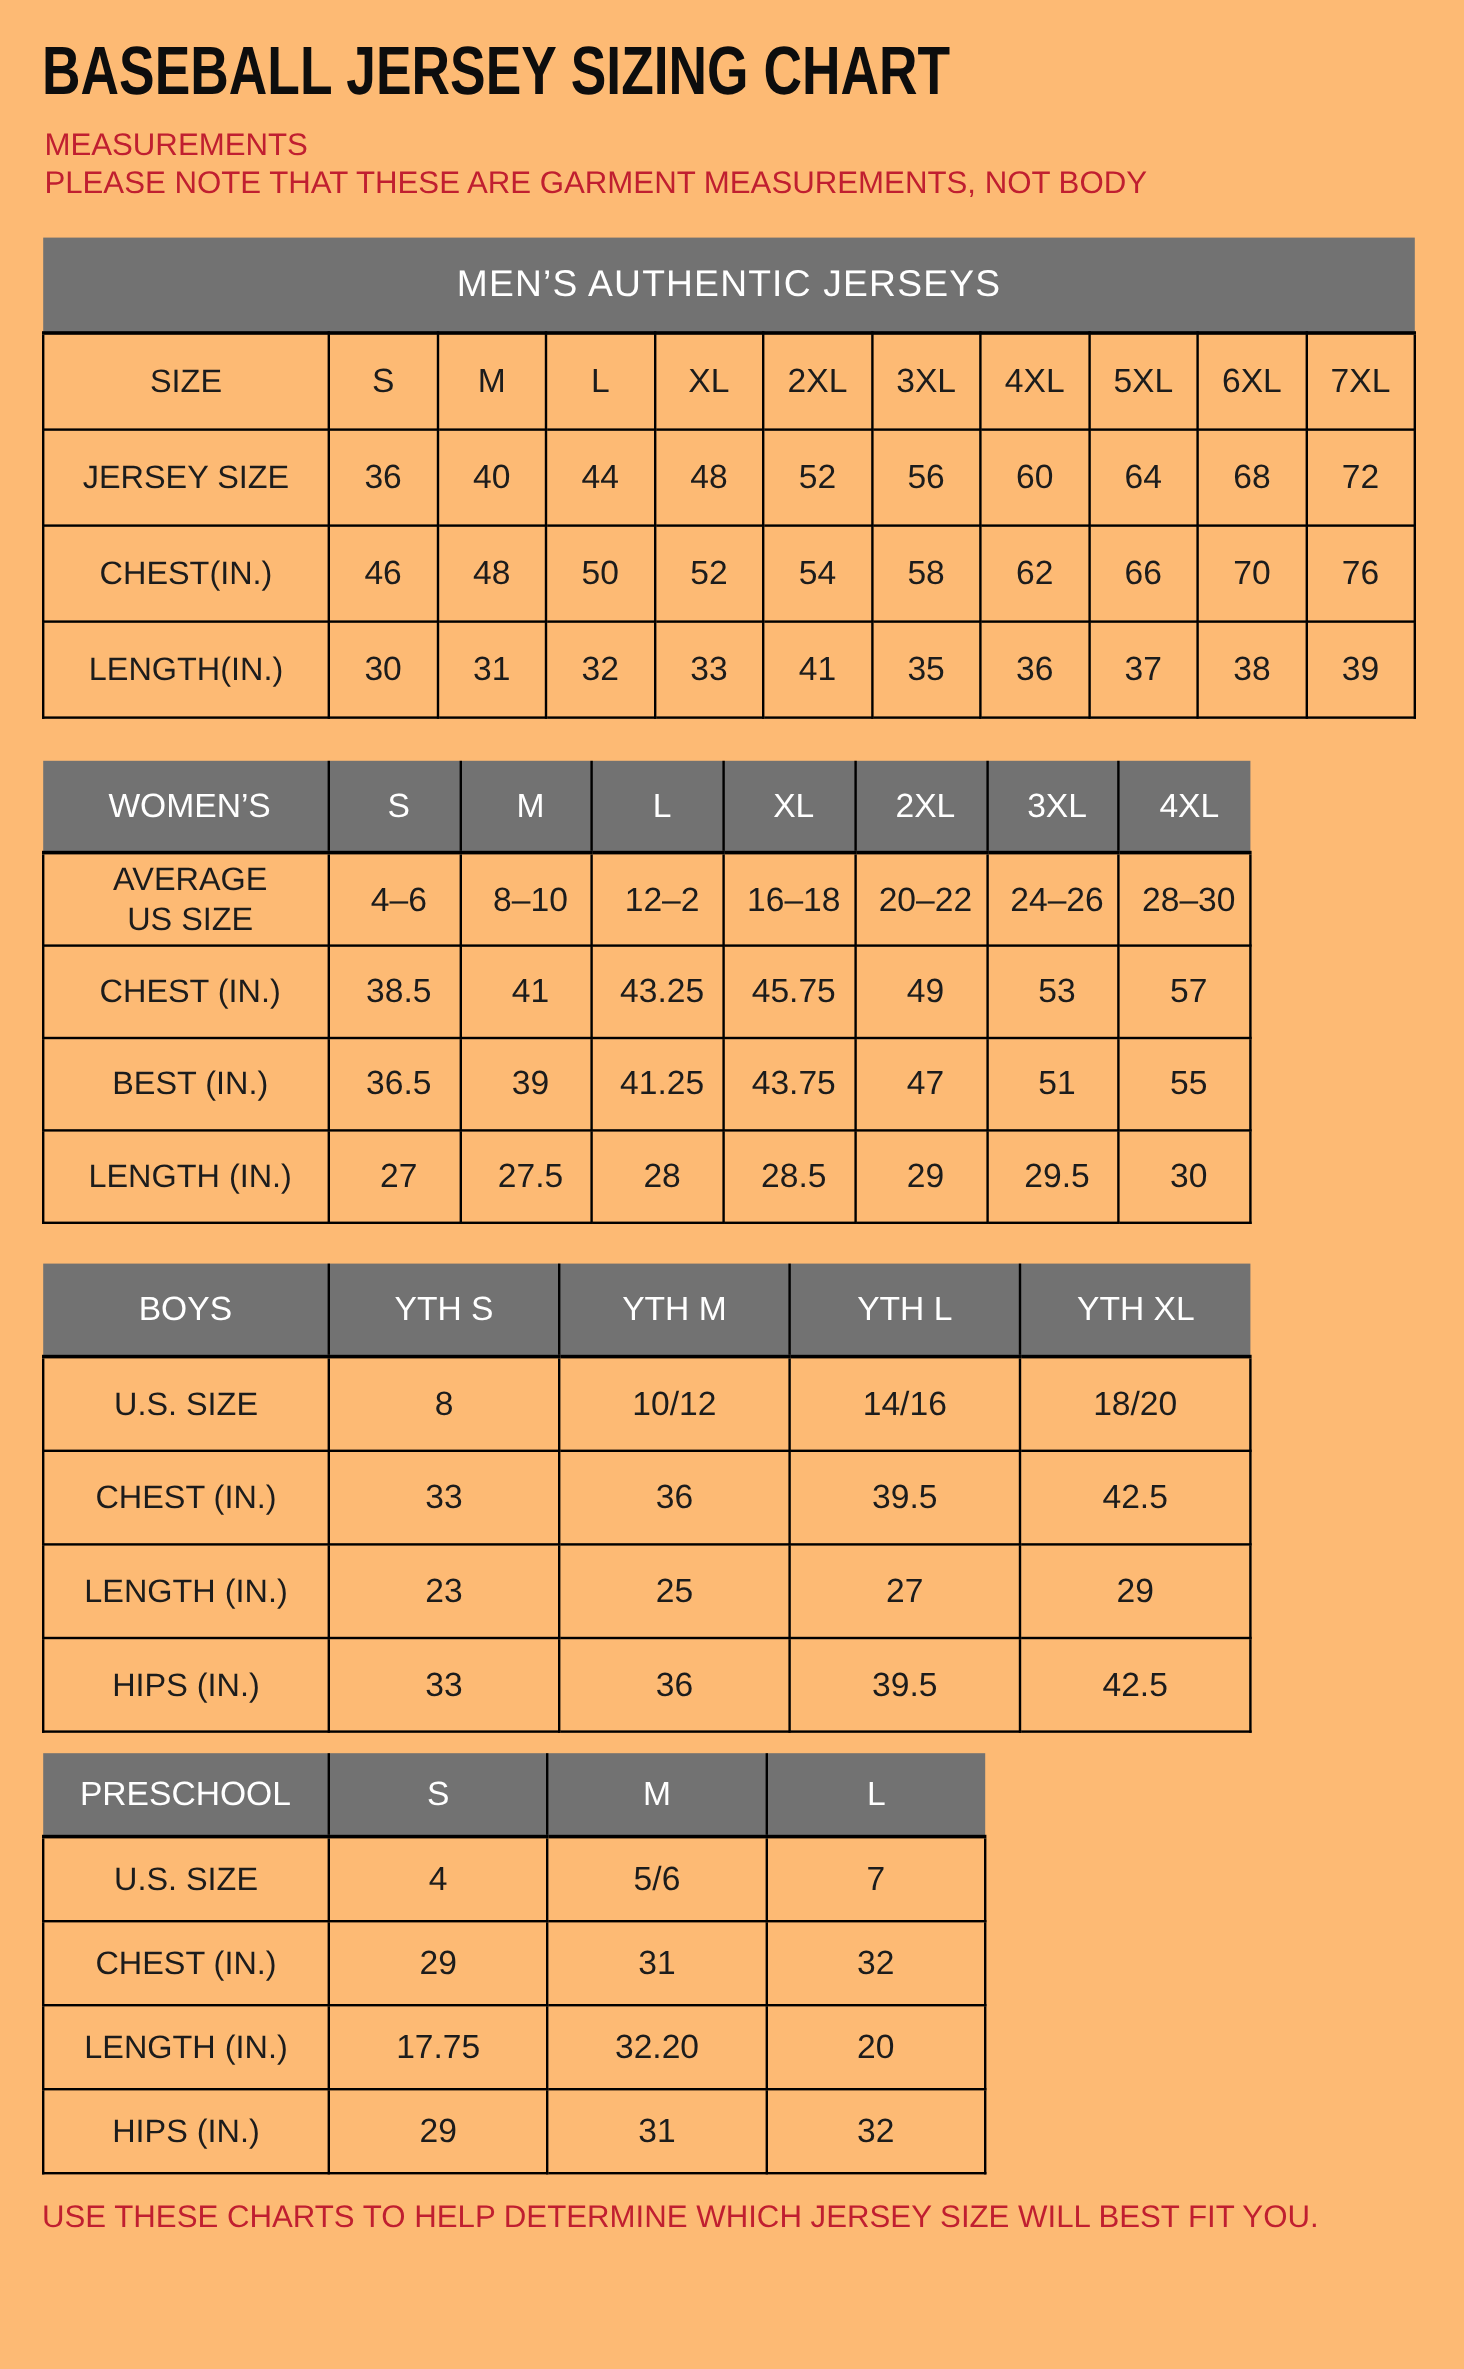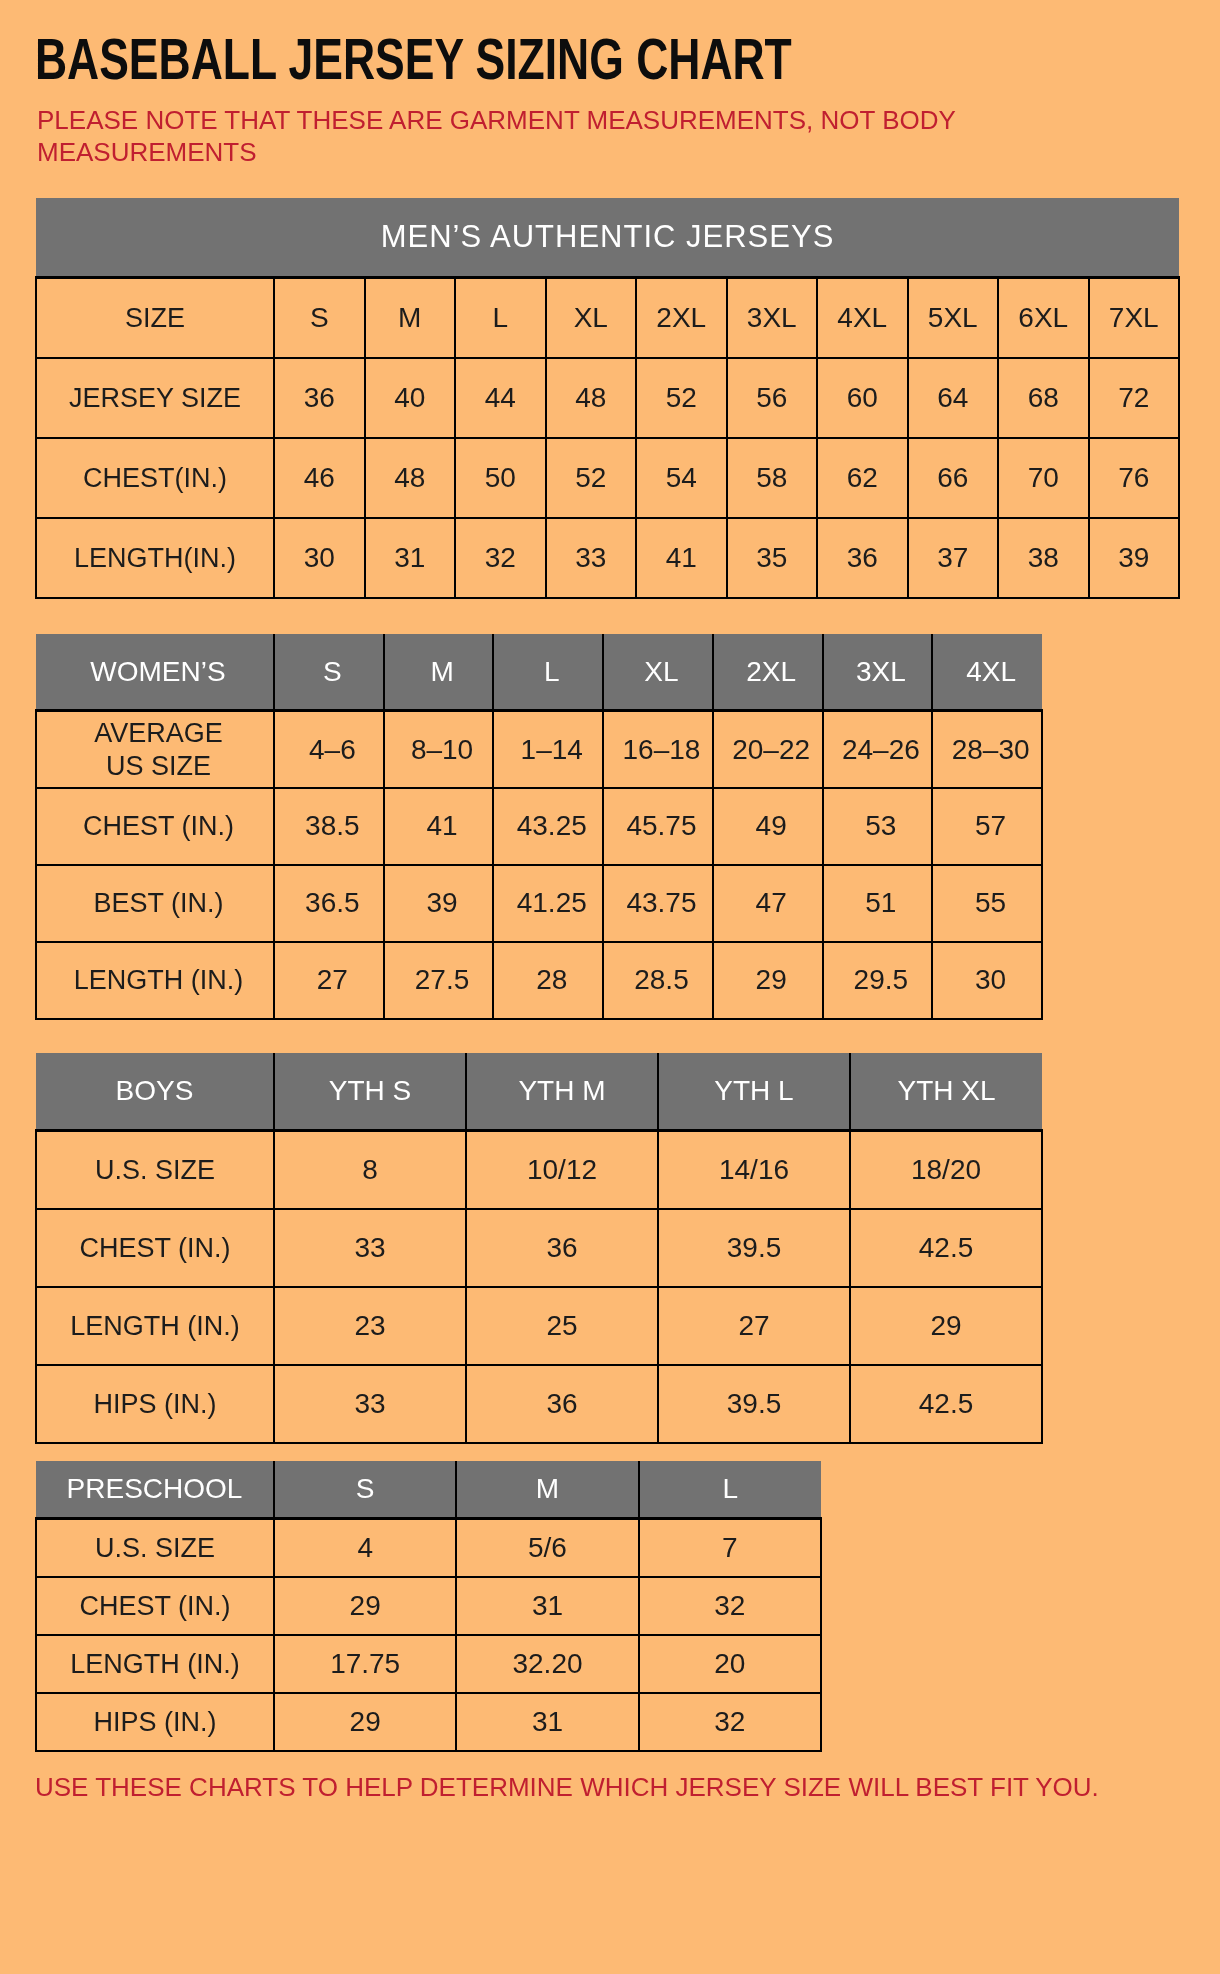--- a/index.html
+++ b/index.html
@@ -52,21 +52,21 @@
     text-align: center;
     vertical-align: middle;
     color: var(--text, #1c1c1c);
     font-size: 28px;
     padding: 0 4px;
     height: 80px;
   }
   .t-mens td      { height: 80px; }
   .t-womens td    { height: 77px; padding-left: 11px; }
   .t-boys td      { height: 78px; }
-  .t-preschool td { height: 58px; }
+  .t-preschool td { height: 70px; }
 
   .size-table td.row-label {
     font-size: 27px;
     white-space: pre-line;
     line-height: 1.2;
   }
 
   tr.gray-row td {
     background: var(--gray, #727272);
     color: #ffffff;
@@ -89,22 +89,22 @@
   }
 </style>
 </head>
 <body>
 
 <div class="page">
 
   <h1 class="title">BASEBALL JERSEY SIZING CHART</h1>
 
   <p class="note">
+    <span>MEASUREMENTS</span>
     <span>PLEASE NOTE THAT THESE ARE GARMENT MEASUREMENTS, NOT BODY</span>
-    <span>MEASUREMENTS</span>
   </p>
 
   <table class="size-table t-mens">
       <colgroup>
         <col class="label-col">
         <col class="data-col">
         <col class="data-col">
         <col class="data-col">
         <col class="data-col">
         <col class="data-col">
@@ -193,21 +193,21 @@
           <td>XL</td>
           <td>2XL</td>
           <td>3XL</td>
           <td>4XL</td>
         </tr>
         <tr>
           <td class="row-label">AVERAGE
 US SIZE</td>
           <td class="cell-value">4–6</td>
           <td class="cell-value">8–10</td>
-          <td class="cell-value">1–14</td>
+          <td class="cell-value">12–2</td>
           <td class="cell-value">16–18</td>
           <td class="cell-value">20–22</td>
           <td class="cell-value">24–26</td>
           <td class="cell-value">28–30</td>
         </tr>
         <tr>
           <td class="row-label">CHEST (IN.)</td>
           <td class="cell-value">38.5</td>
           <td class="cell-value">41</td>
           <td class="cell-value">43.25</td>

